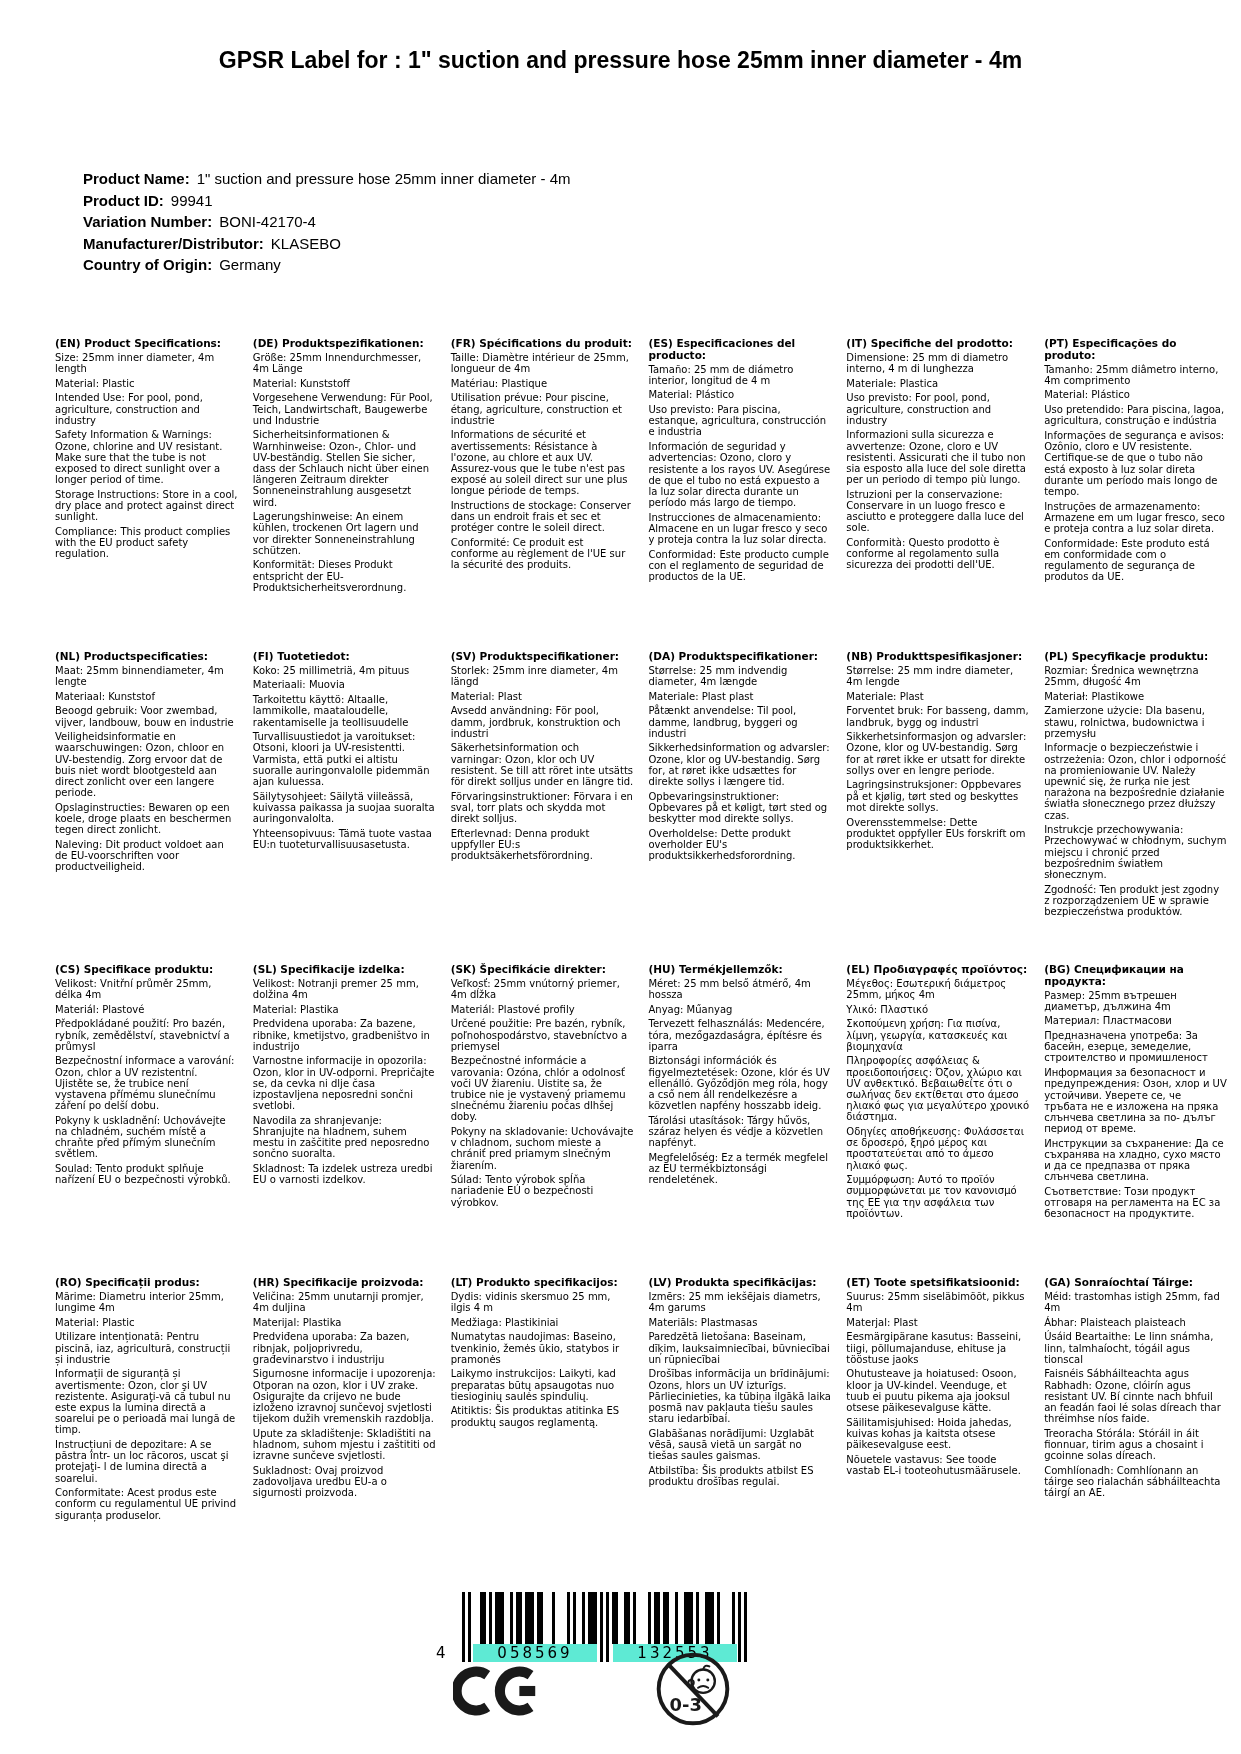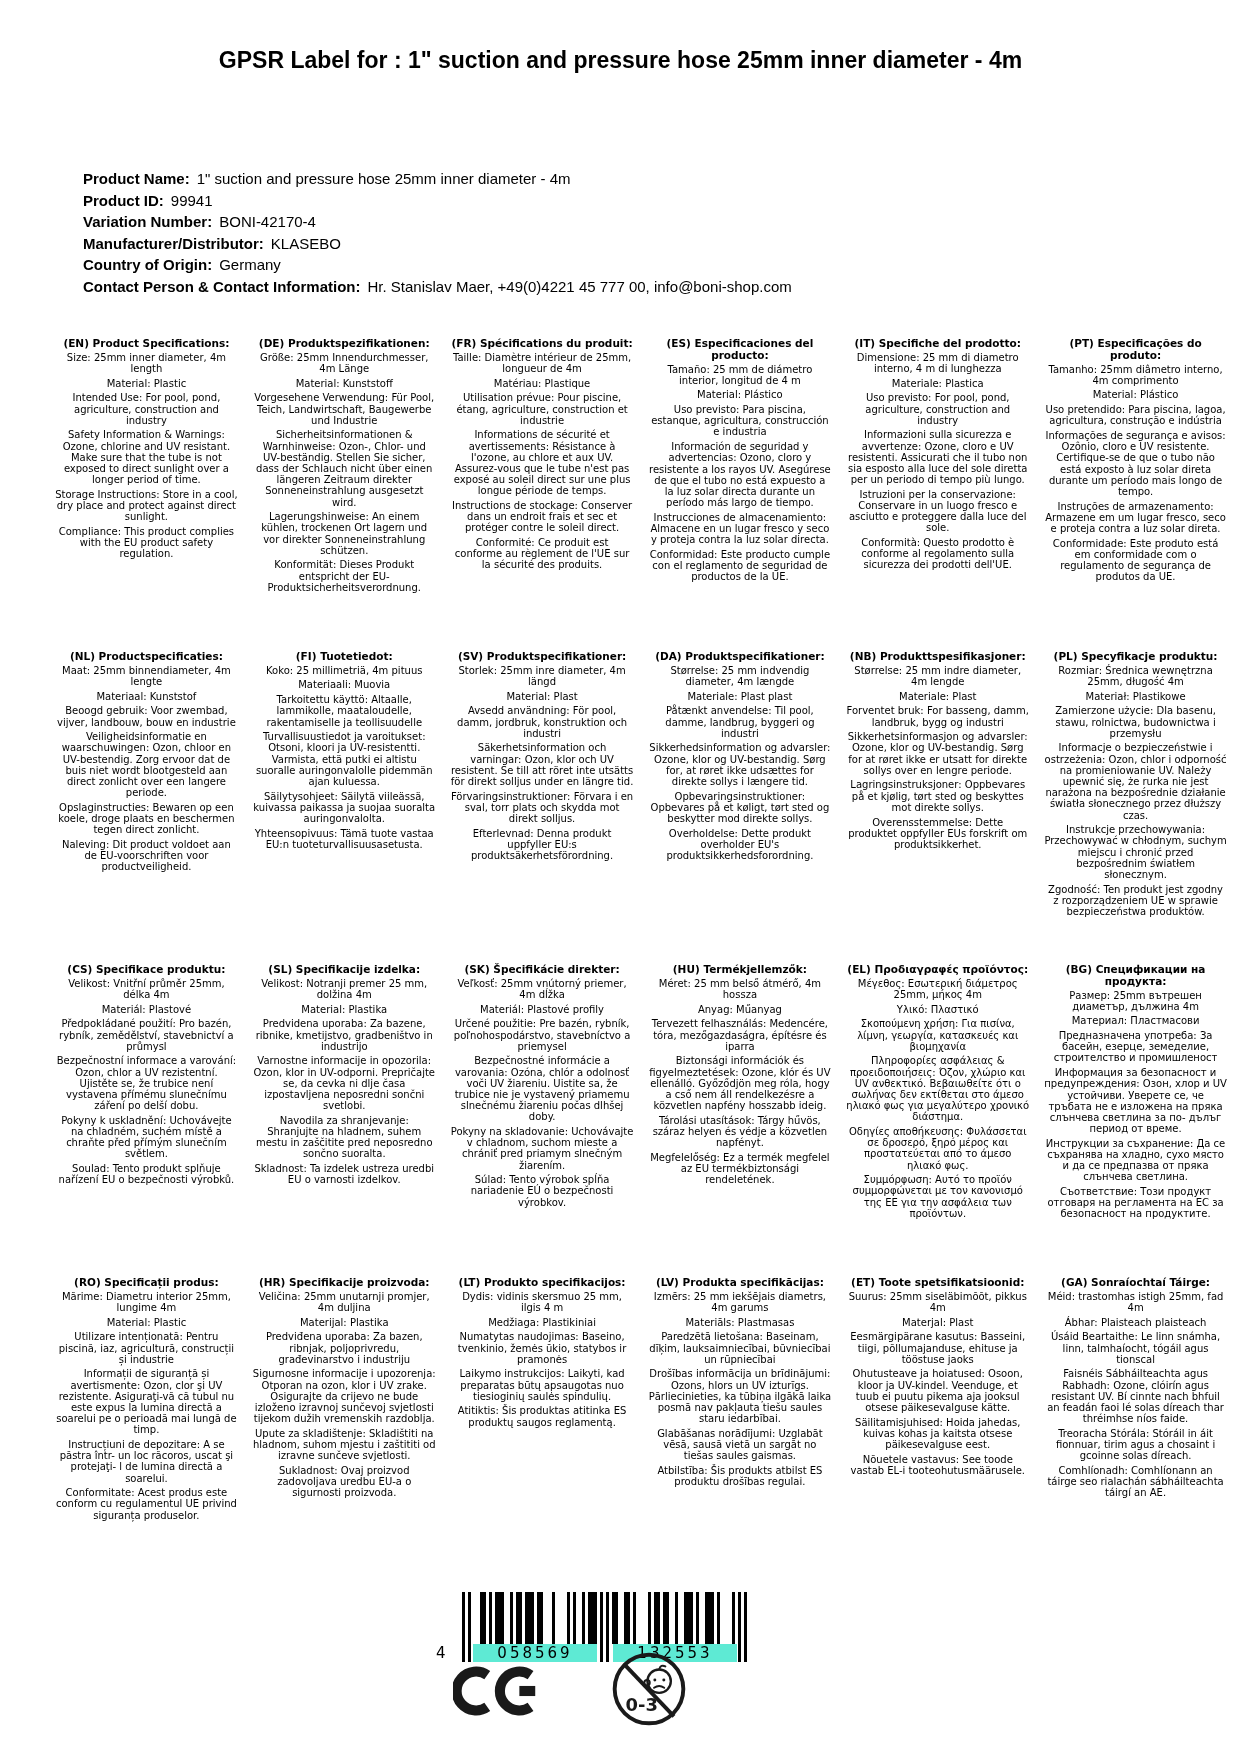--- a/index.html
+++ b/index.html
@@ -9,53 +9,52 @@
   .title{position:absolute;top:44px;left:50%;transform:translateX(-50%);
          width:990px;text-align:center;font-family:"Liberation Sans",sans-serif;
          font-weight:bold;font-size:23px;line-height:1.4;}
 
   .info{position:absolute;left:55px;top:168px;font-family:"Liberation Sans",sans-serif;
         font-size:15px;line-height:21.5px;}
   .pi-label{font-weight:bold;margin-right:7px;margin-left:28px;}
 
   .spec-grid{position:absolute;left:55px;top:338px;width:1172px;
              display:grid;grid-template-columns:repeat(6,1fr);column-gap:15px;
-             grid-auto-rows:313px;align-items:start;text-align:center;}
+             grid-auto-rows:313px;align-items:start;}
   .spec-block{font-size:10px;line-height:1.12;overflow-wrap:break-word;}
   .spec-header{font-weight:bold;font-size:10.5px;margin:0 0 2px 0;}
   .spec-par{margin:0 0 3.5px 0;}
 
   .barcode{position:absolute;left:462px;top:1592px;width:285px;height:74px;}
   .bc-bars{display:flex;height:70px;}
   .bc-mod{width:3px;height:52px;background:transparent;}
   .bc-mod.on{background:#000;}
   .bc-mod.guard{height:70px;}
   .bc-d{position:absolute;top:52px;font-size:15px;letter-spacing:3px;
         background:#5eead4;white-space:nowrap;}
   .bc-left{left:-26px;background:transparent;letter-spacing:0;}
   .bc-g1{left:11px;width:124px;text-align:center;}
   .bc-g2{left:151px;width:124px;text-align:center;}
 
   .ce{position:absolute;left:453px;top:1660px;}
-  .age{position:absolute;left:610px;top:1650px;}
+  .age{position:absolute;left:654px;top:1650px;}
 </style>
 </head>
 <body>
 
 <div class="page">
 
   <div class="title">GPSR Label for : 1" suction and pressure hose 25mm inner diameter - 4m</div>
 
   <div class="info">
       <div><span class="pi-label">Product Name:</span><span class="pi-value">1" suction and pressure hose 25mm inner diameter - 4m</span></div>
       <div><span class="pi-label">Product ID:</span><span class="pi-value">99941</span></div>
       <div><span class="pi-label">Variation Number:</span><span class="pi-value">BONI-42170-4</span></div>
       <div><span class="pi-label">Manufacturer/Distributor:</span><span class="pi-value">KLASEBO</span></div>
       <div><span class="pi-label">Country of Origin:</span><span class="pi-value">Germany</span></div>
-      <div><span class="pi-label">Contact Person &amp; Contact Information:</span><span class="pi-value">Hr. Stanislav Maer, +49(0)4221 45 777 00, info@boni-shop.com</span></div>
     </div>
 
   <div class="spec-grid">
       <div class="spec-block">
         <div class="spec-header">(EN) Product Specifications:</div>
         <p class="spec-par">Size: 25mm inner diameter, 4m length</p>
         <p class="spec-par">Material: Plastic</p>
         <p class="spec-par">Intended Use: For pool, pond, agriculture, construction and industry</p>
         <p class="spec-par">Safety Information &amp; Warnings: Ozone, chlorine and UV resistant. Make sure that the tube is not exposed to direct sunlight over a longer period of time.</p>
         <p class="spec-par">Storage Instructions: Store in a cool, dry place and protect against direct sunlight.</p>

